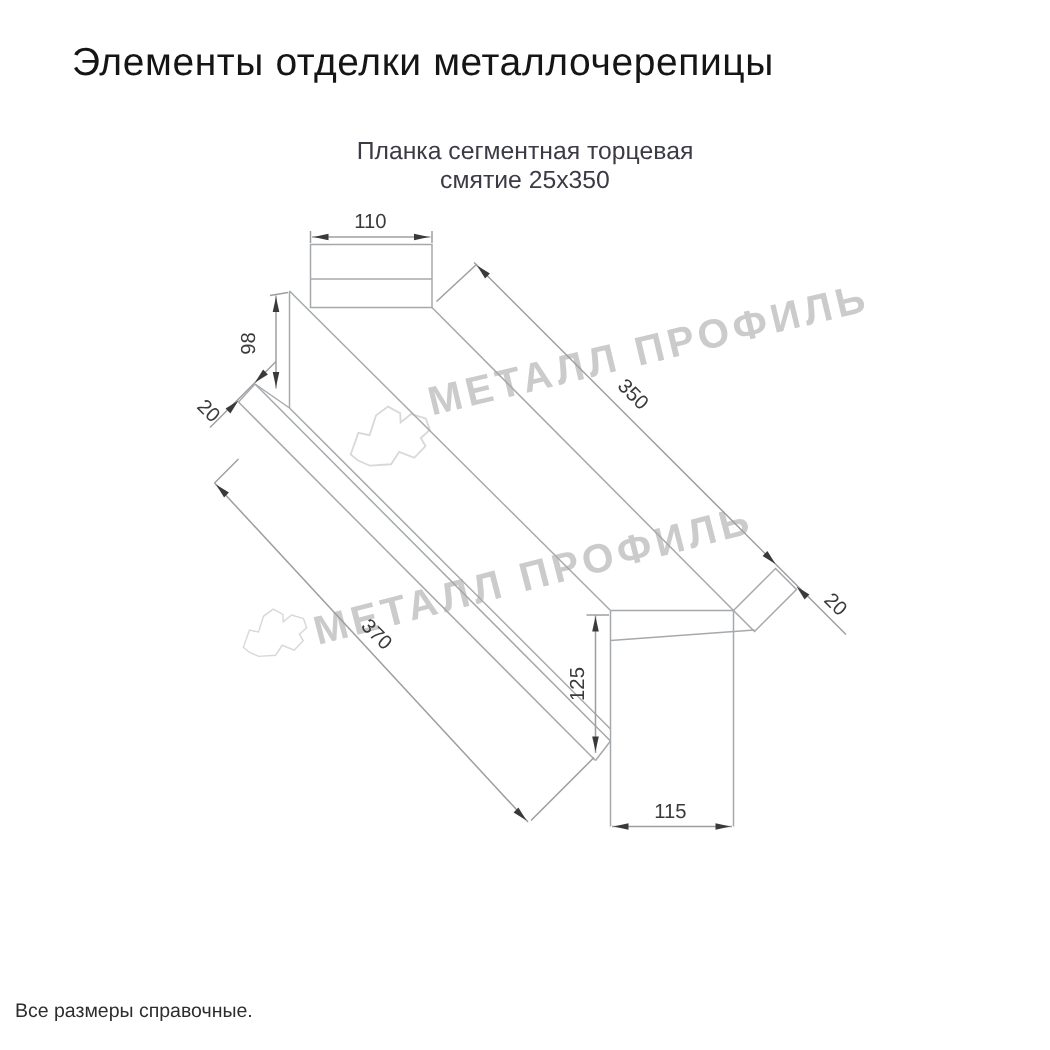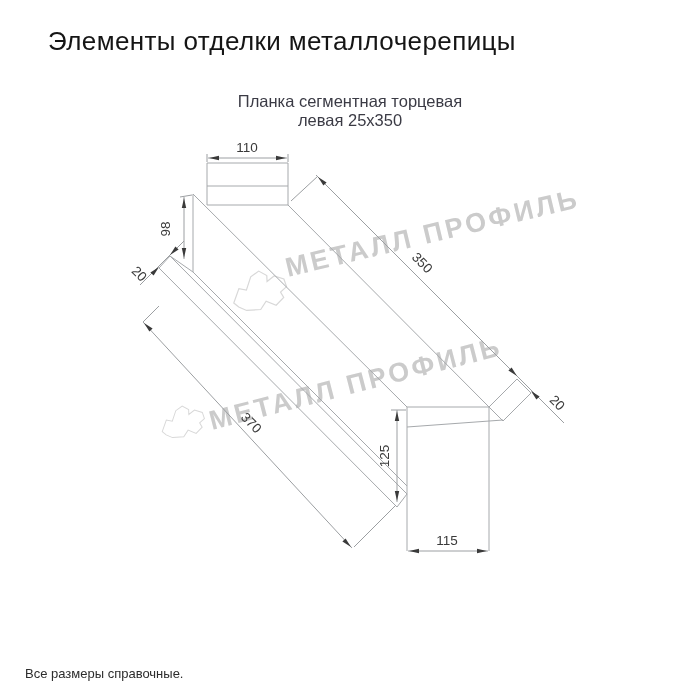--- a/index.html
+++ b/index.html
@@ -19,32 +19,32 @@
     color:#3b3b45;
   }
   .drawing-svg{position:absolute;top:0;left:0;}
   .thin{stroke:#a6a9ac;stroke-width:1;fill:none;}
   .dimline{stroke:#9c9fa2;stroke-width:1;fill:none;}
   .arrow{fill:#3a3a3a;stroke:none;}
   .dimtext{font-family:"Liberation Sans","DejaVu Sans",sans-serif;font-size:13.5px;fill:#3a3a3a;}
   .wm-text{font-family:"Liberation Sans","DejaVu Sans",sans-serif;font-size:27px;font-weight:700;letter-spacing:3px;fill:#cbcbcb;}
   .wm-cloud{stroke:#d8d8d8;stroke-width:1.2;fill:none;}
   .footer{
-    position:absolute;left:25px;bottom:18px;
+    position:absolute;left:10px;bottom:18px;
     font-size:13px;line-height:17px;color:#2d2d2d;
   }
 </style>
 </head>
 <body>
 
 <div class="page-title">Элементы отделки металлочерепицы</div>
 
 <div class="subtitle">
   <div>Планка сегментная торцевая</div>
-  <div>левая 25х350</div>
+  <div>смятие 25х350</div>
 </div>
 
 <svg class="drawing-svg" width="700" height="700" viewBox="0 0 700 700" xmlns="http://www.w3.org/2000/svg">
 
   <g>
     <path class="wm-cloud" transform="translate(226,276) rotate(-12)" d="M2,28 L10,15 L17,18 L24,6 L33,2 L40,8 L39,14 L47,10 L56,15 L57,23 L50,27 L52,33 L43,39 L34,33 L27,40 L13,38 L6,33 Z"></path>
     <text class="wm-text" transform="translate(288,277) rotate(-13.5)">МЕТАЛЛ ПРОФИЛЬ</text>
   </g>
   <g>
     <path class="wm-cloud" transform="translate(156,410) rotate(-12) scale(0.8)" d="M2,28 L10,15 L17,18 L24,6 L33,2 L40,8 L39,14 L47,10 L56,15 L57,23 L50,27 L52,33 L43,39 L34,33 L27,40 L13,38 L6,33 Z"></path>

